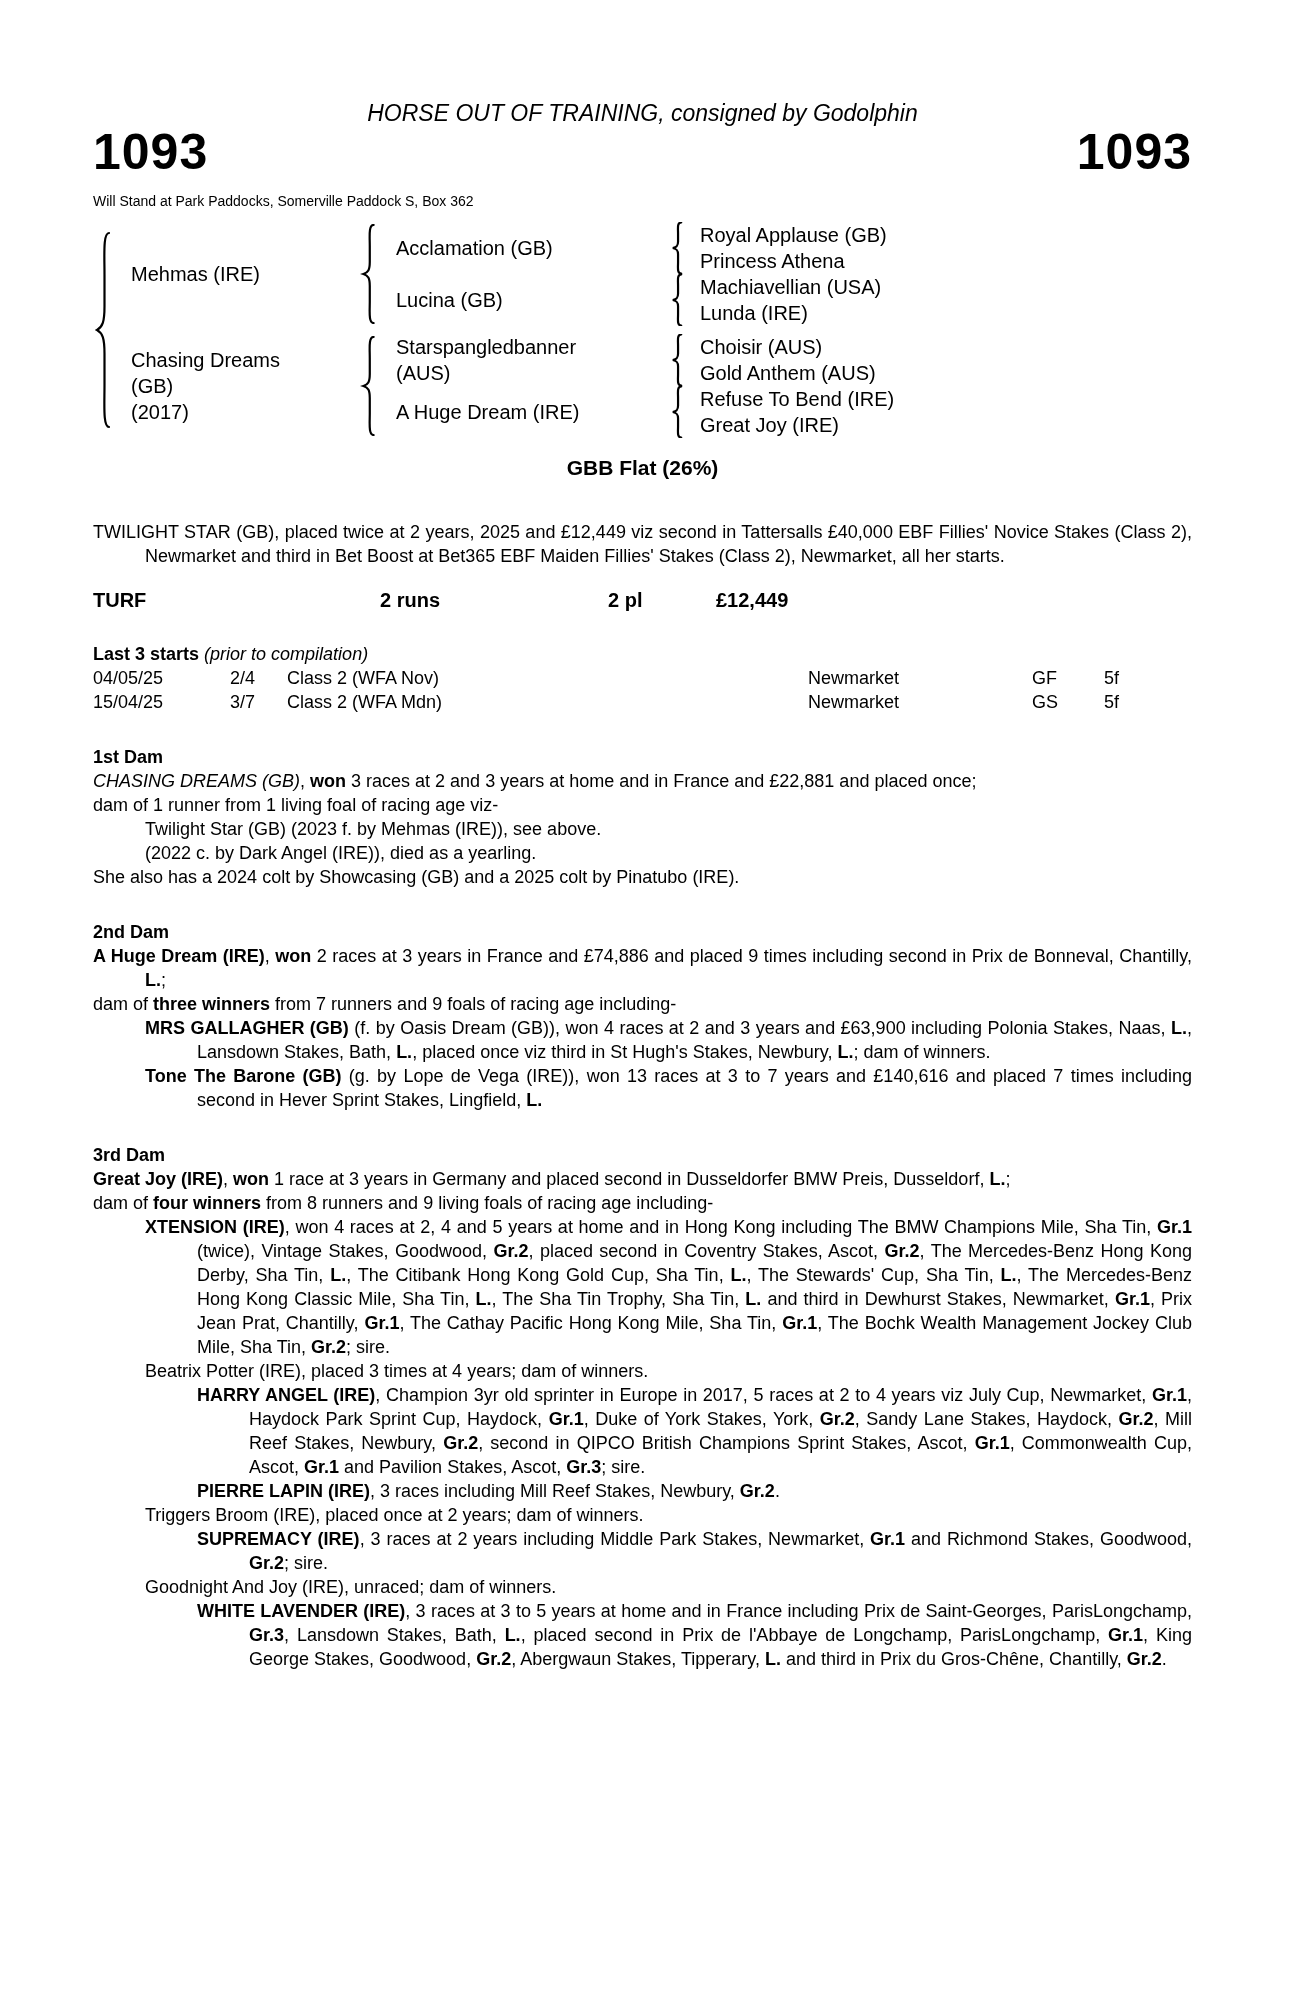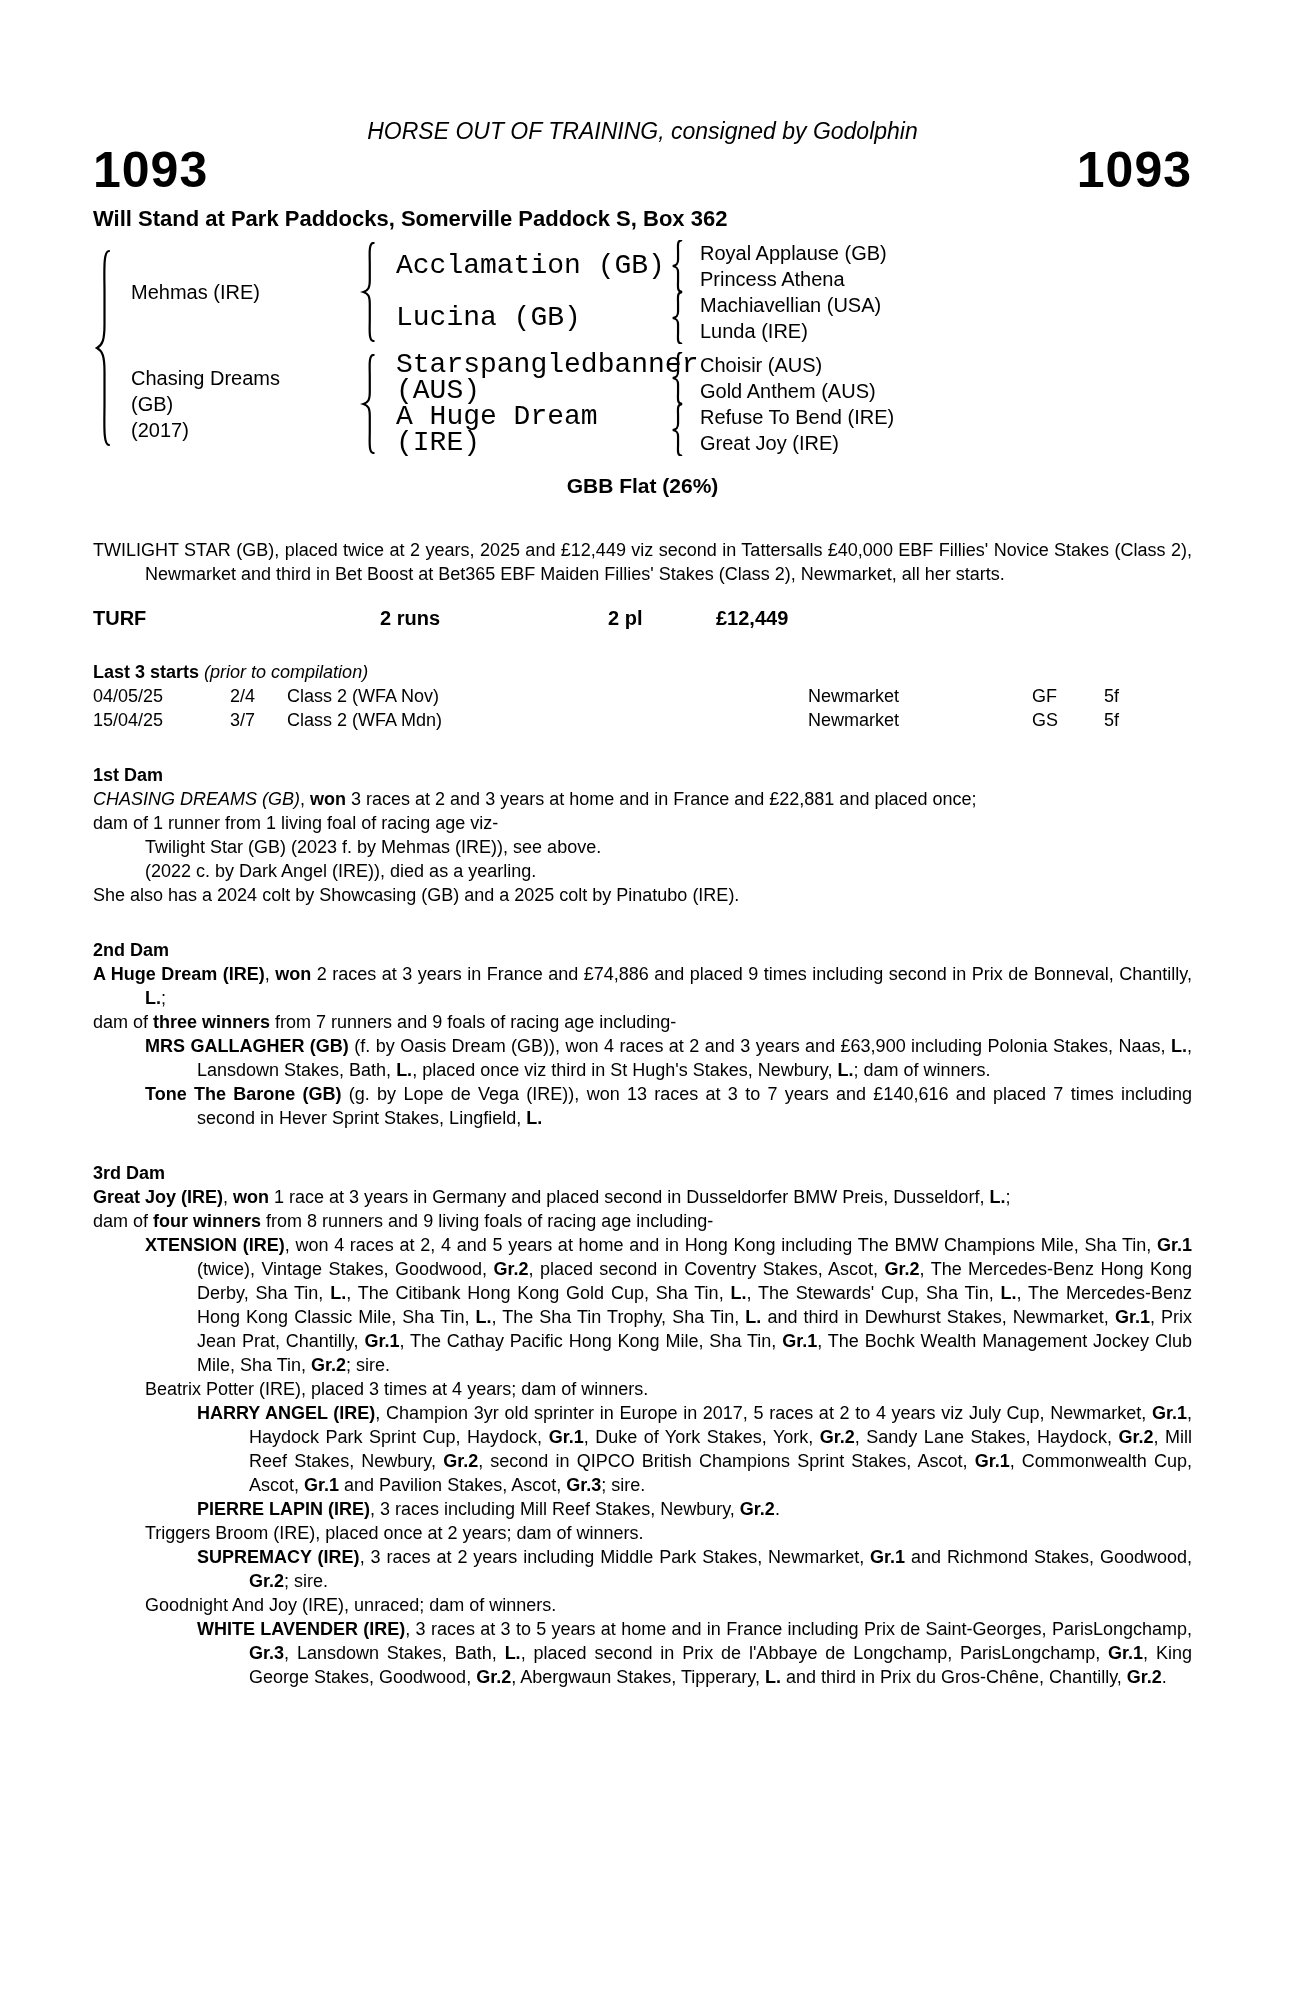--- a/index.html
+++ b/index.html
@@ -1,37 +1,37 @@
 <!DOCTYPE html>
 <html><head>
 <meta charset="utf-8">
 <style>
   html,body{margin:0;padding:0;background:#ffffff;}
   body{
     width:1315px;height:2000px;overflow:hidden;position:relative;
     font-family:"Liberation Sans","DejaVu Sans",sans-serif;color:#000;
     -webkit-font-smoothing:antialiased;
   }
-  .content{position:relative;margin-left:93px;width:1099px;padding-top:118px;}
+  .content{position:relative;margin-left:93px;width:1099px;padding-top:60px;margin-top:40px;}
   .page-title{text-align:center;font-style:italic;font-size:23px;line-height:26px;}
   .lot-row{display:flex;justify-content:space-between;align-items:flex-start;margin-top:4px;}
   .lot-num{font-weight:bold;font-size:50px;line-height:44px;letter-spacing:1px;text-align:center;}
-  .stand-line{font-weight:bold;font-size:22px;line-height:26px;margin-top:14px;}
+  .stand-line{font-weight:normal;font-size:14px;line-height:26px;margin-top:14px;}
 
   
   .ped{display:flex;align-items:center;margin-top:8px;}
   .ped-name{width:265px;font-size:20px;line-height:27px;}
   .pn-bold{font-weight:bold;font-size:21px;}
   .ped-fams{flex:1;}
   .fam{display:flex;align-items:center;}
   .fam + .fam{margin-top:8px;}
   .gen1{width:229px;font-size:20px;line-height:26px;}
   .units{flex:1;}
   .unit{display:flex;align-items:center;height:52px;}
-  .gen2{width:274px;font-size:28px;line-height:26px;font-family:Liberation Mono, monospace;}
+  .gen2{width:274px;font-size:20px;line-height:26px;}
   .pair{flex:1;font-size:20px;line-height:26px;}
   .brace{display:flex;align-items:center;}
   .brace.main{width:38px;}
   .brace.fam-b{width:36px;}
   .brace.pair-b{width:30px;}
   .brace.main svg{width:20px;height:198px;}
   .brace.fam-b svg{width:17px;height:100px;}
   .brace.pair-b svg{width:14px;height:52px;}
 
   .gbb{text-align:center;font-weight:bold;font-size:21px;line-height:24px;margin-top:18px;}

